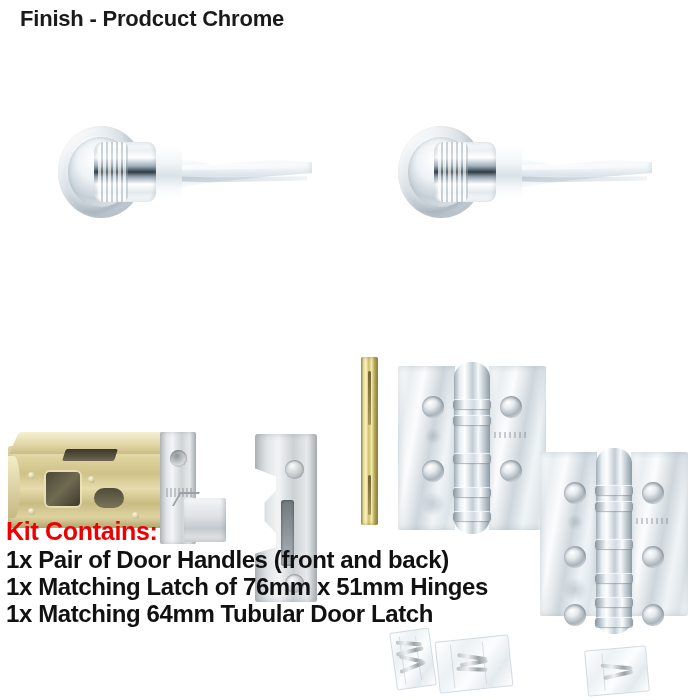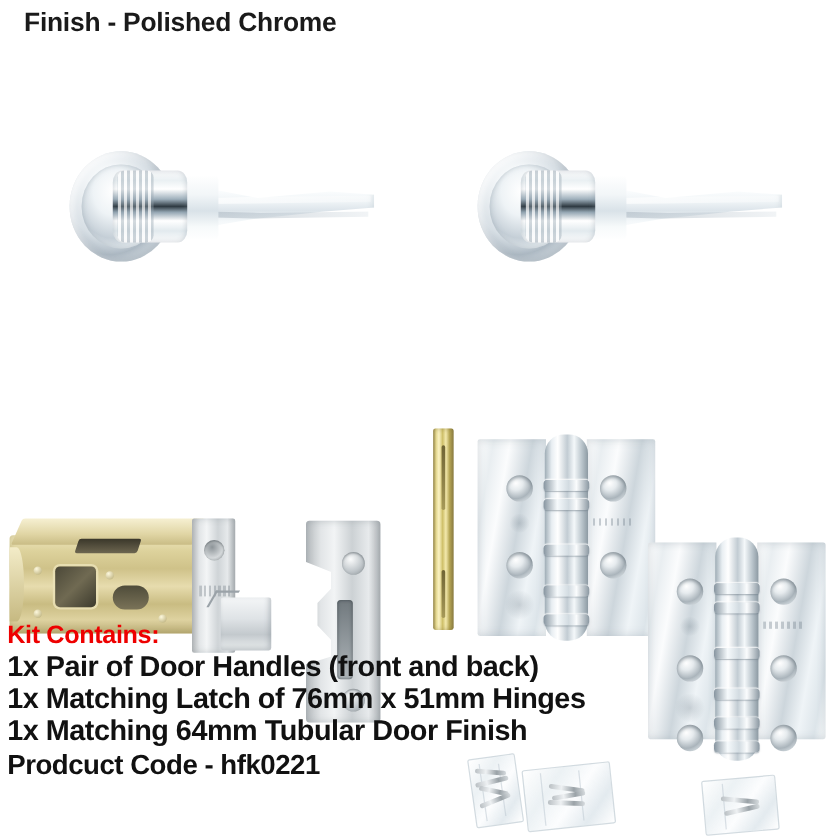--- a/index.html
+++ b/index.html
@@ -224,38 +224,38 @@
     position:absolute;height:4px;border-radius:2px;
     background:linear-gradient(90deg,#b9bfc3 0%,#eef1f3 35%,#9aa2a7 70%,#d6dbde 100%);
   }
 
   
   .kit{
     position:absolute;left:6px;top:519px;
     font-weight:700;line-height:1.0;
   }
   .kit-head{
-    font-size:21px;color:#ee0000;letter-spacing:-0.3px;
+    font-size:25px;color:#ee0000;letter-spacing:-0.3px;
     margin:0 0 1px 0;white-space:nowrap;
   }
   .kit-line{
     font-size:24px;color:#111111;letter-spacing:-0.4px;
     white-space:nowrap;margin:0;padding-top:3px;
   }
   .kit-code{
     font-size:23px;color:#111111;letter-spacing:-0.4px;
     white-space:nowrap;margin:0;padding-top:4px;
   }
 </style>
 </head>
 <body>
 
 <div id="stage">
 
-  <div class="title">Finish - Polished Chrome</div>
+  <div class="title">Finish - Prodcuct Chrome</div>
 
   <div class="handle" style="left:58px;top:112px;">
     <div class="rose"></div>
     <div class="lever">
       <div class="lever-body"></div>
       <div class="lever-hi"></div>
       <div class="lever-shadow"></div>
     </div>
     <div class="neck"></div>
     <div class="boss"></div>
@@ -364,17 +364,16 @@
   <div class="bag" style="left:586px;top:648px;width:60px;height:44px;transform:rotate(-5deg);">
     <div class="bag-crease" style="left:16px;top:3px;width:1px;height:38px;"></div>
     <div class="screw" style="left:14px;top:16px;width:32px;transform:rotate(10deg);"></div>
     <div class="screw" style="left:16px;top:24px;width:30px;transform:rotate(-8deg);"></div>
   </div>
 
   <div class="kit">
     <div class="kit-head">Kit Contains:</div>
     <div class="kit-line">1x Pair of Door Handles (front and back)</div>
     <div class="kit-line">1x Matching Latch of 76mm x 51mm Hinges</div>
-    <div class="kit-line">1x Matching 64mm Tubular Door Finish</div>
-    <div class="kit-code">Prodcuct Code - hfk0221</div>
+    <div class="kit-line">1x Matching 64mm Tubular Door Latch</div>
   </div>
 
 </div>
 
 </body></html>

